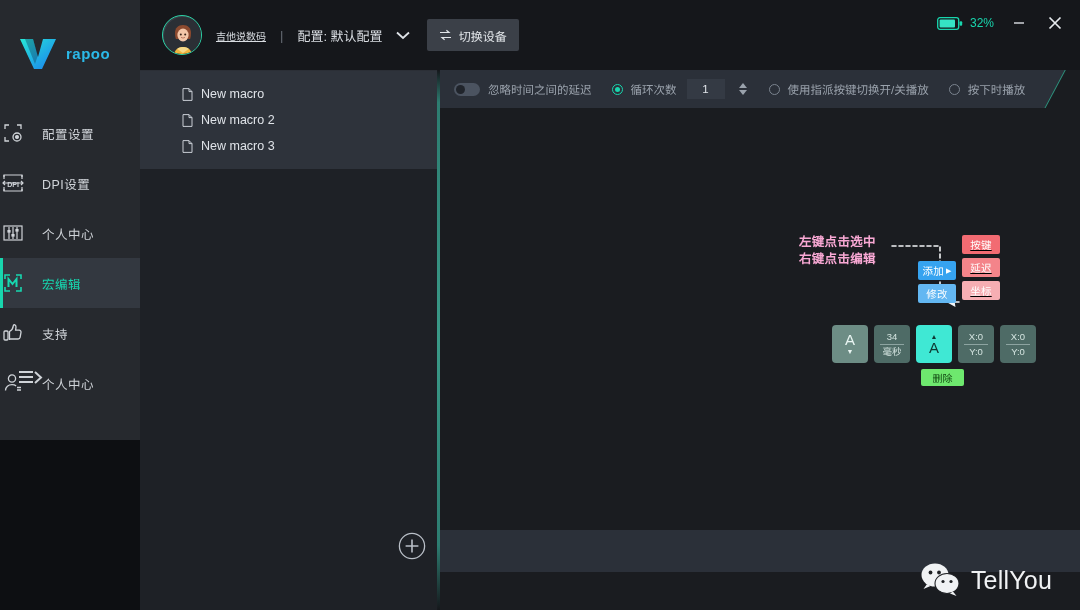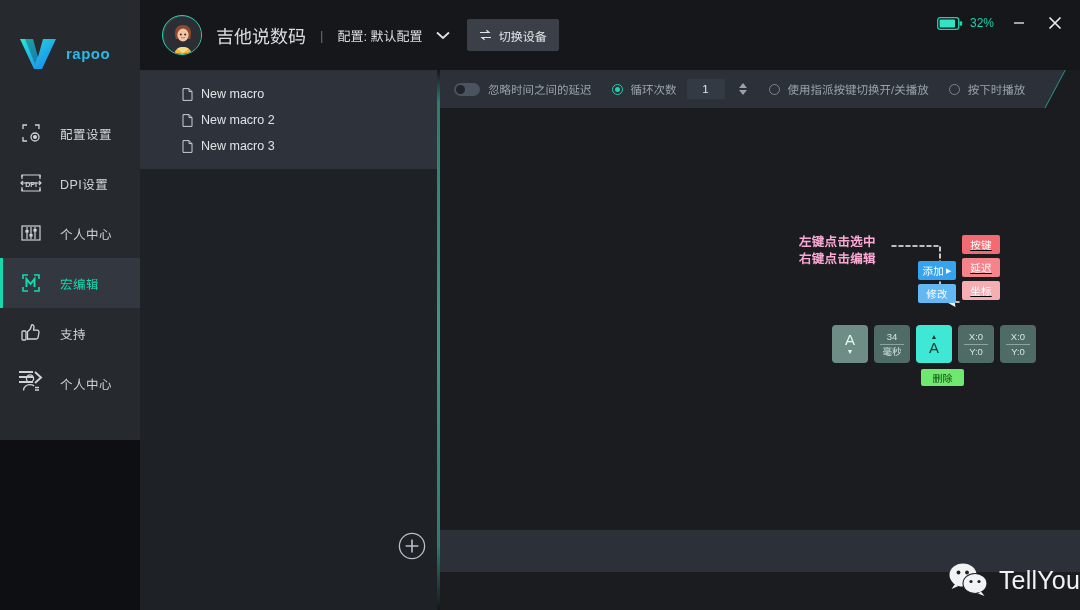--- a/index.html
+++ b/index.html
@@ -31,21 +31,21 @@
     height: 78px;
   }
   .brand-logo { width: 40px; height: 34px; display: block; }
   .brand-word { width: 62px; height: 20px; display: block; }
 
   .nav { margin-top: 30px; }
   .nav-item {
     position: relative;
     display: flex; align-items: center;
     height: 50px;
-    padding-left: 18px;
+    padding-left: 0;
     gap: 16px;
     cursor: pointer;
   }
   .nav-item .nav-ico {
     width: 26px; height: 26px;
     display: flex; align-items: center; justify-content: center;
     flex: 0 0 26px;
   }
   .nav-item .nav-ico svg { display: block; }
   .nav-label {
@@ -107,23 +107,24 @@
     border: 1.5px solid #2ad3a6;
     background: #3a3f47;
     overflow: hidden;
     flex: 0 0 40px;
     cursor: pointer;
   }
   .avatar svg { display: block; }
 
   .user-name {
     margin-left: 14px;
-    font-size: 18px;
+    font-size: 10px;
     color: #d9dde2;
     white-space: nowrap;
+    text-decoration: underline;
   }
   .sep-bar {
     margin: 0 14px;
     color: #666c74;
     font-size: 13px;
   }
   .profile-select {
     display: flex; align-items: center;
     gap: 12px;
     cursor: pointer;
@@ -404,21 +405,21 @@
   .edit-bottom {
     position: absolute;
     left: 0; right: 0; bottom: 38px;
     height: 42px;
     background: #2b3039;
   }
 
   
   .watermark {
     position: absolute;
-    right: 0; bottom: 12px;
+    right: 28px; bottom: 12px;
     display: flex; align-items: center; gap: 9px;
     z-index: 9;
   }
   .wm-text {
     font-size: 25px; color: #f0f2f4;
     letter-spacing: .2px;
     white-space: nowrap;
   }
 </style>
 </head>

